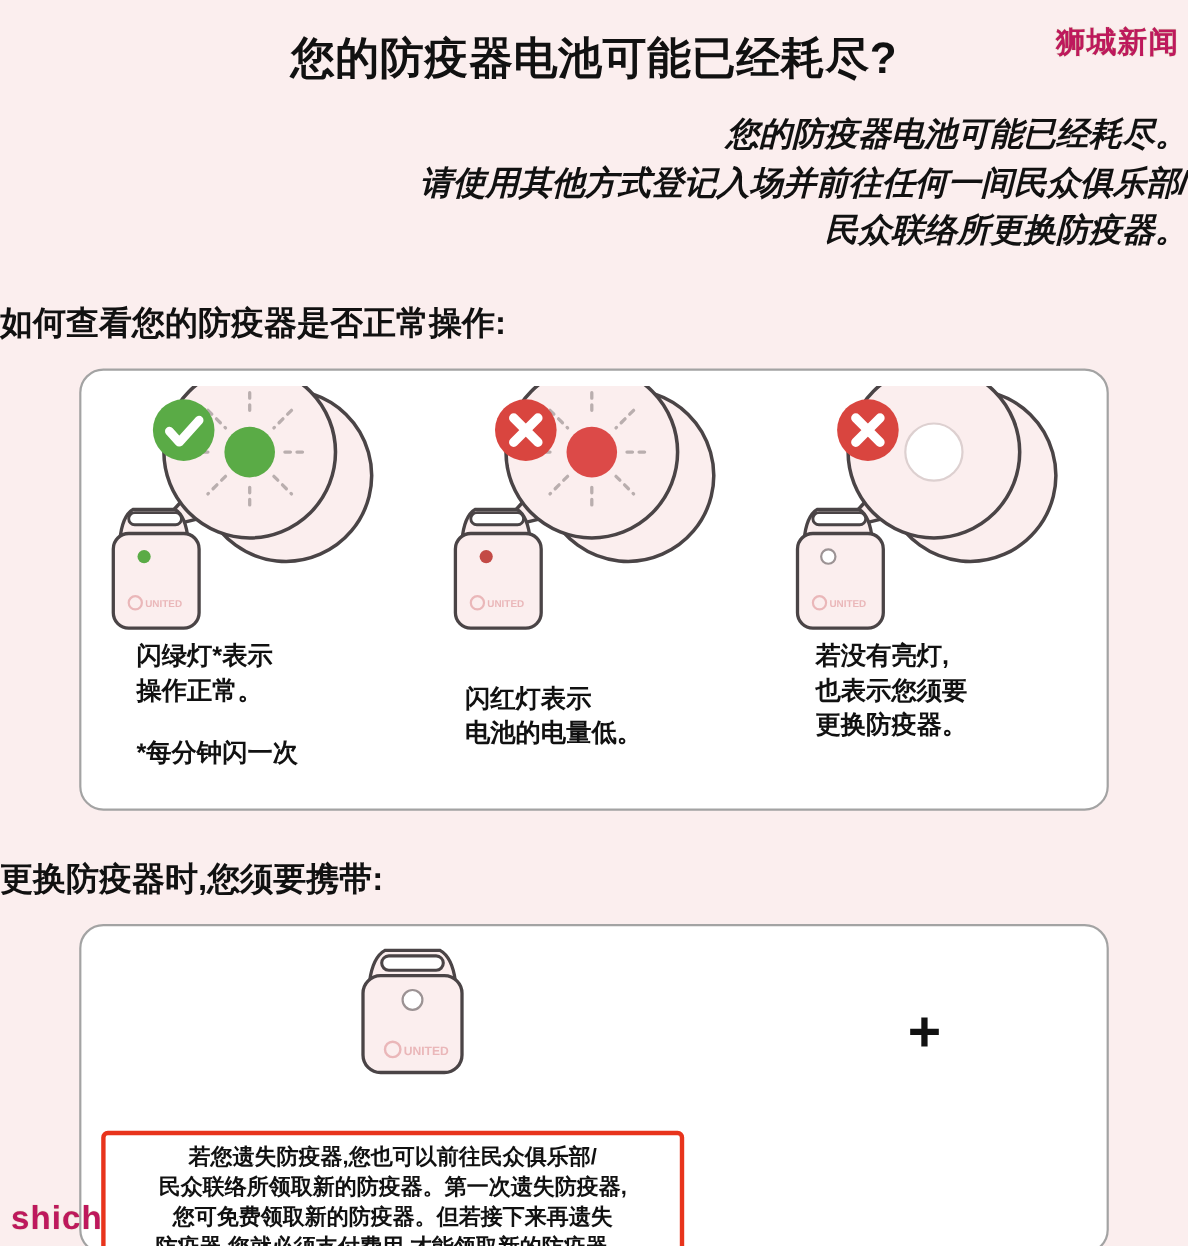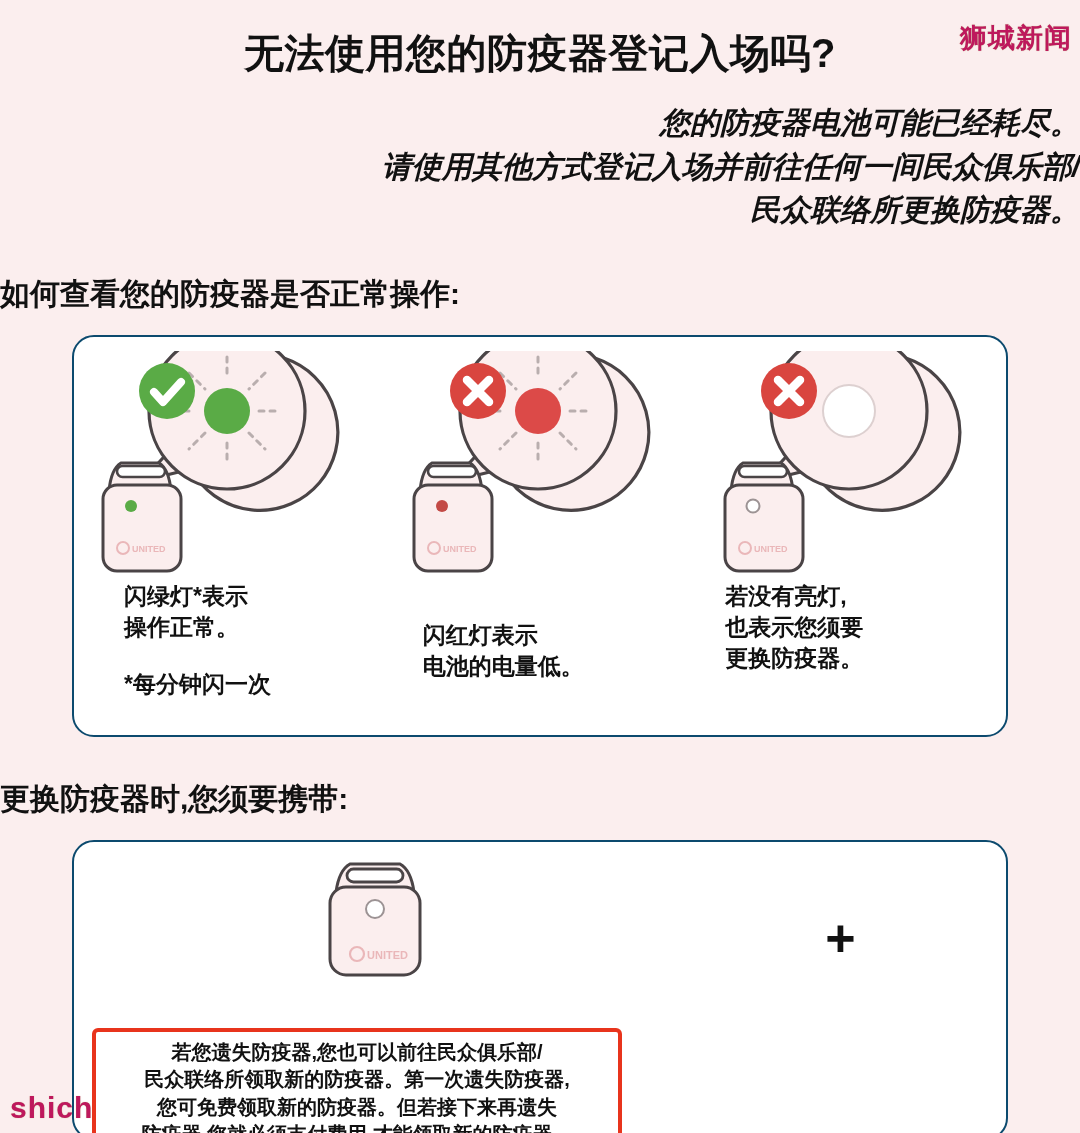--- a/index.html
+++ b/index.html
@@ -65,21 +65,21 @@
     text-align: left;
     font-size: 30px;
     font-weight: bold;
     margin-top: 42px;
     margin-bottom: 20px;
   }
 
   
   .card {
     background: #ffffff;
-    border: 2px solid #0c4a6e;
+    border: 2px solid #a3a3a3;
     border-radius: 22px;
     margin: 0 72px;
     box-sizing: border-box;
   }
   .card-top { height: 402px; padding: 14px 0 0 0; }
   .card-bottom { height: 300px; padding: 0; position: relative; }
 
   
   .cols {
     display: flex;
@@ -96,21 +96,21 @@
   .illus svg { display: block; margin: 0 auto; }
 
   .caption {
     font-size: 23px;
     font-weight: bold;
     line-height: 1.35;
     margin-left: 50px;
     white-space: pre-line;
   }
   .col:nth-child(2) .caption { margin-left: 38px; margin-top: 39px; }
-  .col:nth-child(3) .caption { margin-left: 30px; }
+  .col:nth-child(3) .caption { margin-left: 46px; }
   .footnote {
     font-size: 23px;
     font-weight: bold;
     margin-left: 50px;
     margin-top: 26px;
   }
 
   
   .items {
     display: flex;
@@ -168,21 +168,21 @@
     z-index: 5;
   }
 </style>
 </head>
 <body>
 
 <div class="page">
 
   <div class="wm wm-top">狮城新闻</div>
 
-  <div class="headline">无法使用您的防疫器登记入场吗?</div>
+  <div class="headline">您的防疫器电池可能已经耗尽?</div>
 
   <div class="subhead">
     <div>您的防疫器电池可能已经耗尽。</div>
     <div>请使用其他方式登记入场并前往任何一间民众俱乐部/</div>
     <div>民众联络所更换防疫器。</div>
   </div>
 
   <div class="section-title">如何查看您的防疫器是否正常操作:</div>
 
   <div class="card card-top">

